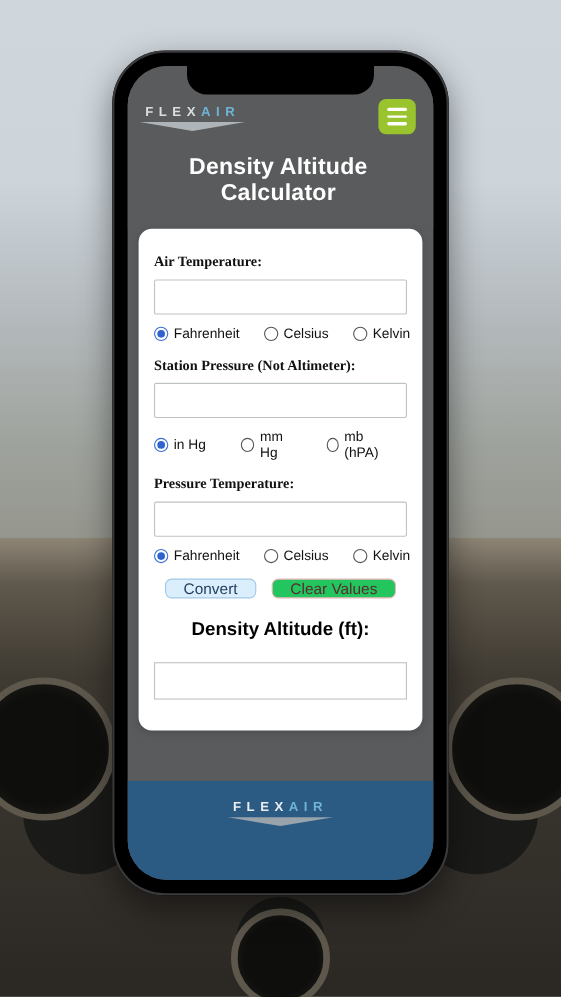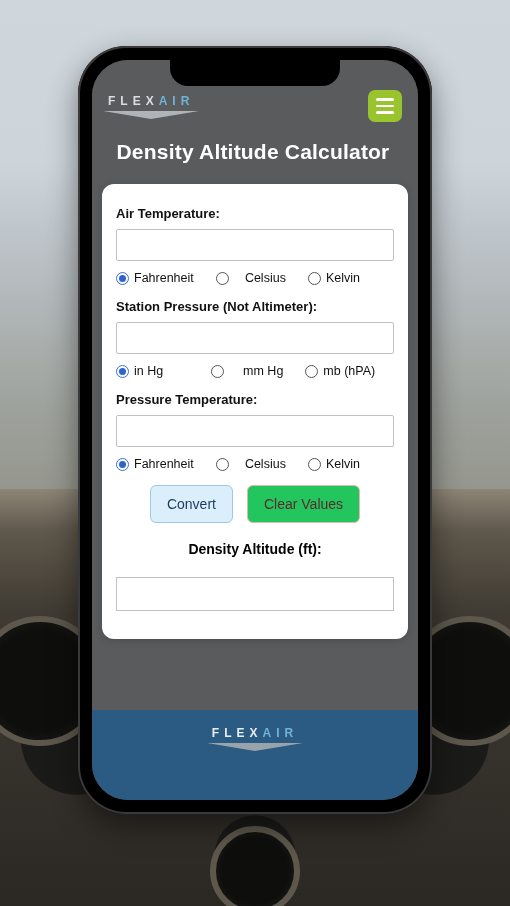--- a/index.html
+++ b/index.html
@@ -24,21 +24,21 @@
   }
   .gauge-ring { position: absolute; border-radius: 50%; border: 6px solid #5d574c; background: radial-gradient(circle, #0e0e0c 60%, #262420 100%); }
   .gL { width:130px; height:130px; left:-25px; bottom:160px; }
   .gR { width:130px; height:130px; right:-25px; bottom:160px; }
   .gB { width:90px; height:90px; left:50%; transform:translateX(-50%); bottom:-10px; }
 
   
   .phone {
     position: absolute;
     left: 50%; top: 46px; transform: translateX(-50%);
-    width: 354px; height: 768px;
+    width: 306px; height: 768px;
     background: #000;
     border-radius: 48px;
     padding: 14px;
     box-shadow: 0 12px 30px rgba(0,0,0,0.45), inset 0 0 0 2px #3a3a3c;
   }
   .screen {
     width: 100%; height: 100%;
     border-radius: 36px;
     overflow: hidden;
     background: #595b5c;
@@ -77,21 +77,21 @@
     text-align: center; font-size: 21px; font-weight: 700;
     padding: 10px 12px 20px 8px; letter-spacing: 0.2px;
   }
 
   
   .card {
     background: #fff; margin: 0 10px; border-radius: 12px;
     padding: 16px 14px 28px 14px;
     box-shadow: 0 2px 8px rgba(0,0,0,0.15);
   }
-  .field-label { font-size: 13px; font-weight: 700; color: #111; margin: 6px 0 8px 0; }
+  .field-label { font-size: 13px; font-weight: 700; color: #111; margin: 6px 0 8px 0; font-family: Liberation Serif, serif; }
   .text-input {
     width: 100%; height: 32px; border: 1px solid #bfc2c4; border-radius: 2px;
     padding: 4px 8px; font-size: 14px; background:#fff;
   }
   .radio-row {
     display: flex; gap: 22px; margin: 10px 16px 14px 0;
     font-size: 12.5px; color:#111;
   }
   .radio-item { flex:1; display:flex; align-items:center; gap:5px; }
   .radio-item.right { justify-content:flex-start; }
@@ -99,29 +99,29 @@
   .r {
     appearance:none; -webkit-appearance:none;
     width:13px; height:13px; border:1.5px solid #3b6fd6; border-radius:50%;
     display:inline-grid; place-content:center; cursor:pointer; background:#fff;
   }
   .r:checked::after{ content:""; width:7px; height:7px; background:#2f63d0; border-radius:50%; }
   .r.off { border-color:#555; }
 
   .btn-row { display:flex; justify-content:center; gap:14px; margin: 6px 0 18px 0; }
   .btn {
-    padding: 10px 16px; border-radius:6px; font-size:14px; cursor:pointer;
+    padding: 0 16px; border-radius:6px; font-size:14px; cursor:pointer;
     border:1px solid; background-clip:padding-box;
   }
   .btn-convert { background:#dbeefc; border-color:#9fc8e6; color:#1e3a5a; }
   .btn-clear   { background:#22c55e; border-color:#e6b4b6; color:#5a2b2d; }
 
   .results { display:flex; gap:12px; }
   .result-col { flex:1; }
-  .result-label { font-size:14px; font-weight:700; text-align:center; margin-bottom:20px; white-space:nowrap; }
+  .result-label { font-size:17px; font-weight:700; text-align:center; margin-bottom:20px; white-space:nowrap; }
   .result-box { width:100%; height:34px; border:1px solid #bfc2c4; background:#fff; }
 
   
   .footer {
     position:absolute; left:0; right:0; bottom:0;
     background:#2b5a82; height:90px;
     display:flex; align-items:flex-start; justify-content:center;
     padding-top:16px;
   }
   .footer .logo { padding-bottom:10px; }

